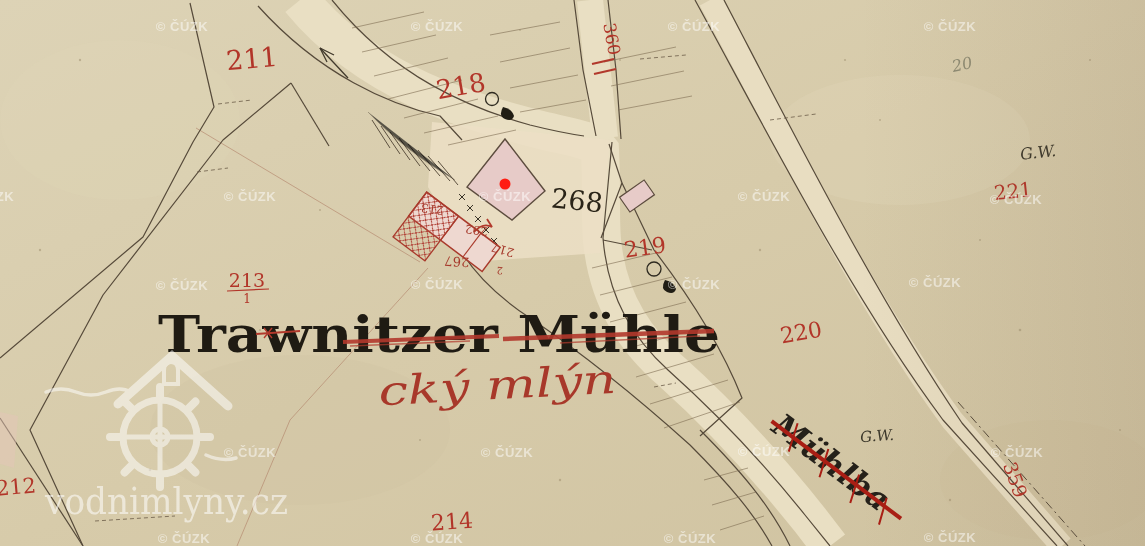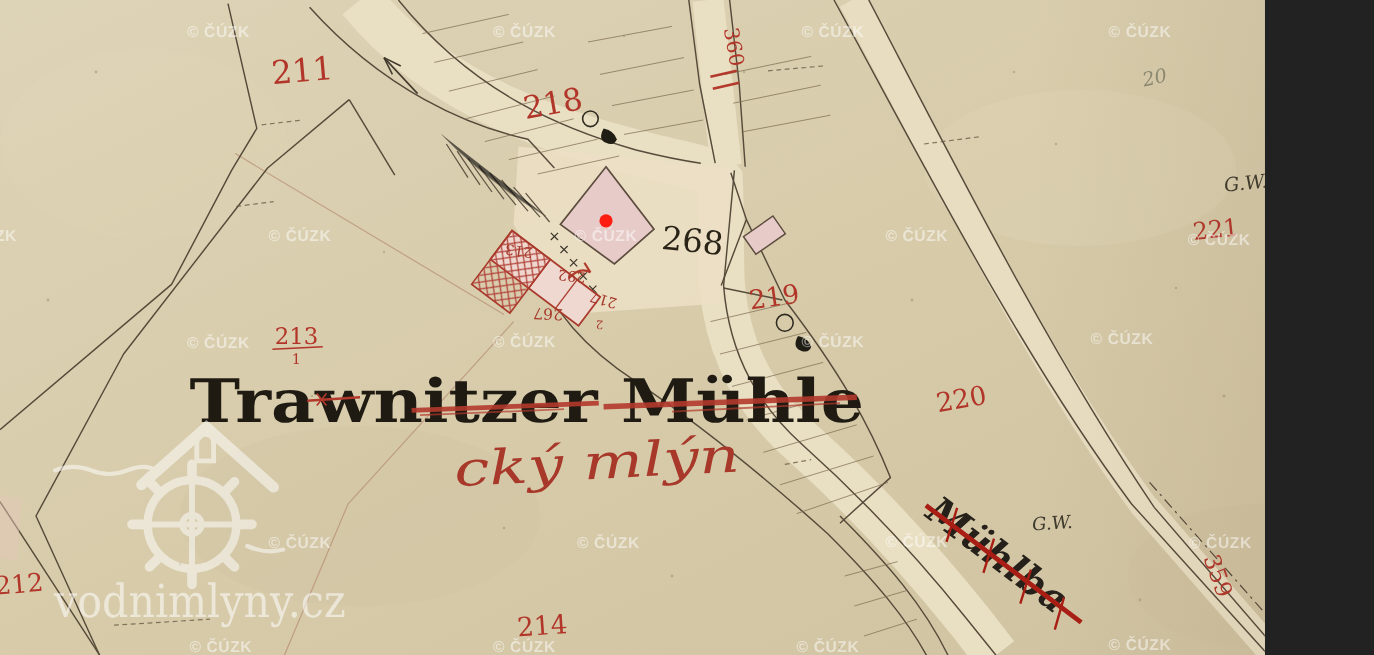--- a/index.html
+++ b/index.html
@@ -1,16 +1,16 @@
 <!DOCTYPE html>
 <html><head>
 <meta charset="utf-8">
 <style>
   html,body{margin:0;padding:0;background:#222;}
-  .stage{position:relative;width:1054px;height:546px;overflow:hidden;background:#d8cdad;text-align:right;}
+  .stage{position:relative;width:1145px;height:546px;overflow:hidden;background:#d8cdad;text-align:right;}
   .stage svg{position:absolute;left:0;top:0;display:block;}
   text{user-select:none;}
   .rednum{fill:#b23529;font-family:"DejaVu Serif",serif;}
   .smallred{fill:#a63a2c;font-family:"DejaVu Serif",serif;}
   .blacknum{fill:#2a2418;font-family:"DejaVu Serif",serif;}
   .gw{fill:#3c382b;font-family:"DejaVu Serif",serif;font-style:italic;}
   .pencil{fill:#8d8a72;font-family:"DejaVu Serif",serif;font-style:italic;}
   .wm{fill:#ffffff;opacity:.5;font-family:"Liberation Sans",sans-serif;font-size:13px;font-weight:bold;letter-spacing:.5px;text-anchor:middle;}
   .title-de{fill:#1f1b13;font-family:"DejaVu Serif",serif;font-weight:bold;}
   .title-cz{fill:#a8382a;font-family:"DejaVu Serif",serif;font-style:italic;}

